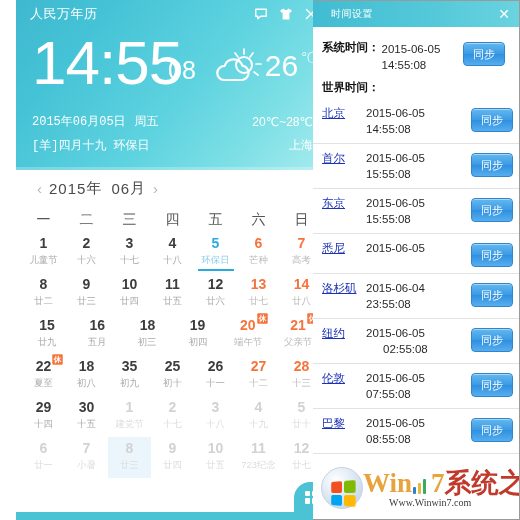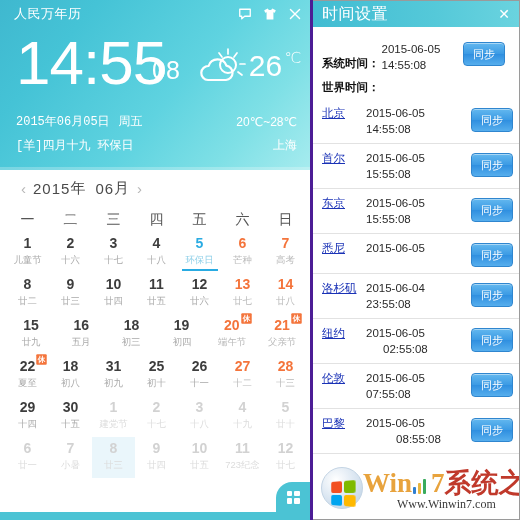--- a/index.html
+++ b/index.html
@@ -5,24 +5,24 @@
   html,body{margin:0;padding:0;}
   body{
     width:520px;height:520px;overflow:hidden;
     font-family:"Liberation Sans","DejaVu Sans",sans-serif;
     background:#ffffff;
   }
   #root{position:relative;width:520px;height:520px;}
 
   
   #calendar-widget{
-    position:absolute;left:0;top:0;width:313px;height:520px;
+    position:absolute;left:16px;top:0;width:313px;height:520px;
     background:#ffffff;
     box-sizing:border-box;
-    border-right:3px solid #4c1d95;
+    border-right:1px solid #4c1d95;
     overflow:hidden;
   }
   
   .cal-header{
     position:relative;height:170px;width:313px;
     background:linear-gradient(130deg,#3fb8cf 0%,#45c3d6 22%,#5fd3e0 55%,#7fe0e6 78%,#a8ecef 100%);
     overflow:hidden;
   }
   .cal-header:after{
     content:"";position:absolute;left:0;right:0;bottom:0;height:3px;
@@ -137,31 +137,30 @@
     position:absolute;left:313px;top:0;width:207px;height:520px;
     background:#ffffff;box-sizing:border-box;
     border:1px solid #9a9a9a;border-left:none;
     overflow:hidden;
   }
   .ts-title{
     height:26px;width:100%;
     background:linear-gradient(90deg,#41bcd2 0%,#55c9d9 60%,#6ad3df 100%);
     display:flex;align-items:center;position:relative;
   }
-  .ts-title .t{color:#ffffff;font-size:16px;margin-left:9px;letter-spacing:.5px;}
+  .ts-title .t{color:#ffffff;font-size:10px;margin-left:18px;letter-spacing:.5px;}
   .ts-close{
     margin-left:auto;margin-right:9px;color:#ffffff;font-size:14px;
     line-height:14px;cursor:pointer;font-weight:bold;
   }
   .ts-body{padding:0 0 0 0;}
   .sys-block{padding:12px 8px 4px 9px;display:flex;align-items:flex-start;}
   .sys-label{
     font-size:11.5px;color:#111;font-weight:bold;white-space:nowrap;
     padding-top:1px;
-    margin-top:16px;
   }
   .sys-times{margin-left:2px;}
   .tline{font-size:11.5px;color:#2a2a2a;line-height:16px;white-space:nowrap;}
   .sync-btn{
     margin-left:auto;width:40px;height:22px;border-radius:4px;
     background:linear-gradient(180deg,#63b8ef 0%,#3b9ae4 50%,#2f8fe0 51%,#56aeed 100%);
     border:1px solid #2f86cf;
     color:#ffffff;font-size:11px;display:flex;align-items:center;
     justify-content:center;cursor:pointer;flex:0 0 auto;
     box-shadow:inset 0 1px 0 rgba(255,255,255,.45);
@@ -207,21 +206,21 @@
   .wm-win{color:#e8a33d;}
   .wm-bars{
     display:inline-block;width:17px;height:17px;vertical-align:-2px;
     position:relative;margin:0 1px;
   }
   .wm-bars i{position:absolute;bottom:0;width:3px;border-radius:1px;}
   .wm-bars i:nth-child(1){left:0;height:7px;background:#2f7fd0;}
   .wm-bars i:nth-child(2){left:5px;height:11px;background:#e8b53d;}
   .wm-bars i:nth-child(3){left:10px;height:15px;background:#3aab5c;}
   .wm-url{
-    position:absolute;left:76px;top:36px;font-size:12px;color:#3a3a3a;
+    position:absolute;left:68px;top:36px;font-size:10px;color:#3a3a3a;
     font-family:"Liberation Serif",serif;white-space:nowrap;
   }
 </style>
 </head>
 <body>
 
 <div id="root">
 
   <div id="calendar-widget">
 
@@ -326,21 +325,21 @@
             <div class="cell "><span class="d">15</span><span class="l">廿九</span></div>
             <div class="cell "><span class="d">16</span><span class="l">五月</span></div>
             <div class="cell "><span class="d">18</span><span class="l">初三</span></div>
             <div class="cell "><span class="d">19</span><span class="l">初四</span></div>
             <div class="cell weekend"><span class="d">20<span class="rest-badge">休</span></span><span class="l">端午节</span></div>
             <div class="cell weekend"><span class="d">21<span class="rest-badge">休</span></span><span class="l">父亲节</span></div>
           </div>
           <div class="weekrow">
             <div class="cell "><span class="d">22<span class="rest-badge">休</span></span><span class="l">夏至</span></div>
             <div class="cell "><span class="d">18</span><span class="l">初八</span></div>
-            <div class="cell "><span class="d">31</span><span class="l">初九</span></div>
+            <div class="cell "><span class="d">35</span><span class="l">初九</span></div>
             <div class="cell "><span class="d">25</span><span class="l">初十</span></div>
             <div class="cell "><span class="d">26</span><span class="l">十一</span></div>
             <div class="cell weekend"><span class="d">27</span><span class="l">十二</span></div>
             <div class="cell weekend"><span class="d">28</span><span class="l">十三</span></div>
           </div>
           <div class="weekrow">
             <div class="cell "><span class="d">29</span><span class="l">十四</span></div>
             <div class="cell "><span class="d">30</span><span class="l">十五</span></div>
             <div class="cell other"><span class="d">1</span><span class="l">建党节</span></div>
             <div class="cell other"><span class="d">2</span><span class="l">十七</span></div>
@@ -443,21 +442,21 @@
             <span class="city-times">
               <span class="tline" style="display: block;">2015-06-05</span>
               <span class="tline" style="display: block;">07:55:08</span>
             </span>
             <span class="sync-btn">同步</span>
           </div>
           <div class="city-row">
             <span class="city-name">巴黎</span>
             <span class="city-times">
               <span class="tline" style="display: block;">2015-06-05</span>
-              <span class="tline" style="display: block; text-align: center;">08:55:08</span>
+              <span class="tline" style="display: block;">08:55:08</span>
             </span>
             <span class="sync-btn">同步</span>
           </div>
         </div>
     </div>
 
     <div class="watermark">
       <span class="wm-logo">
         <span class="wm-flag">
             <i></i>

